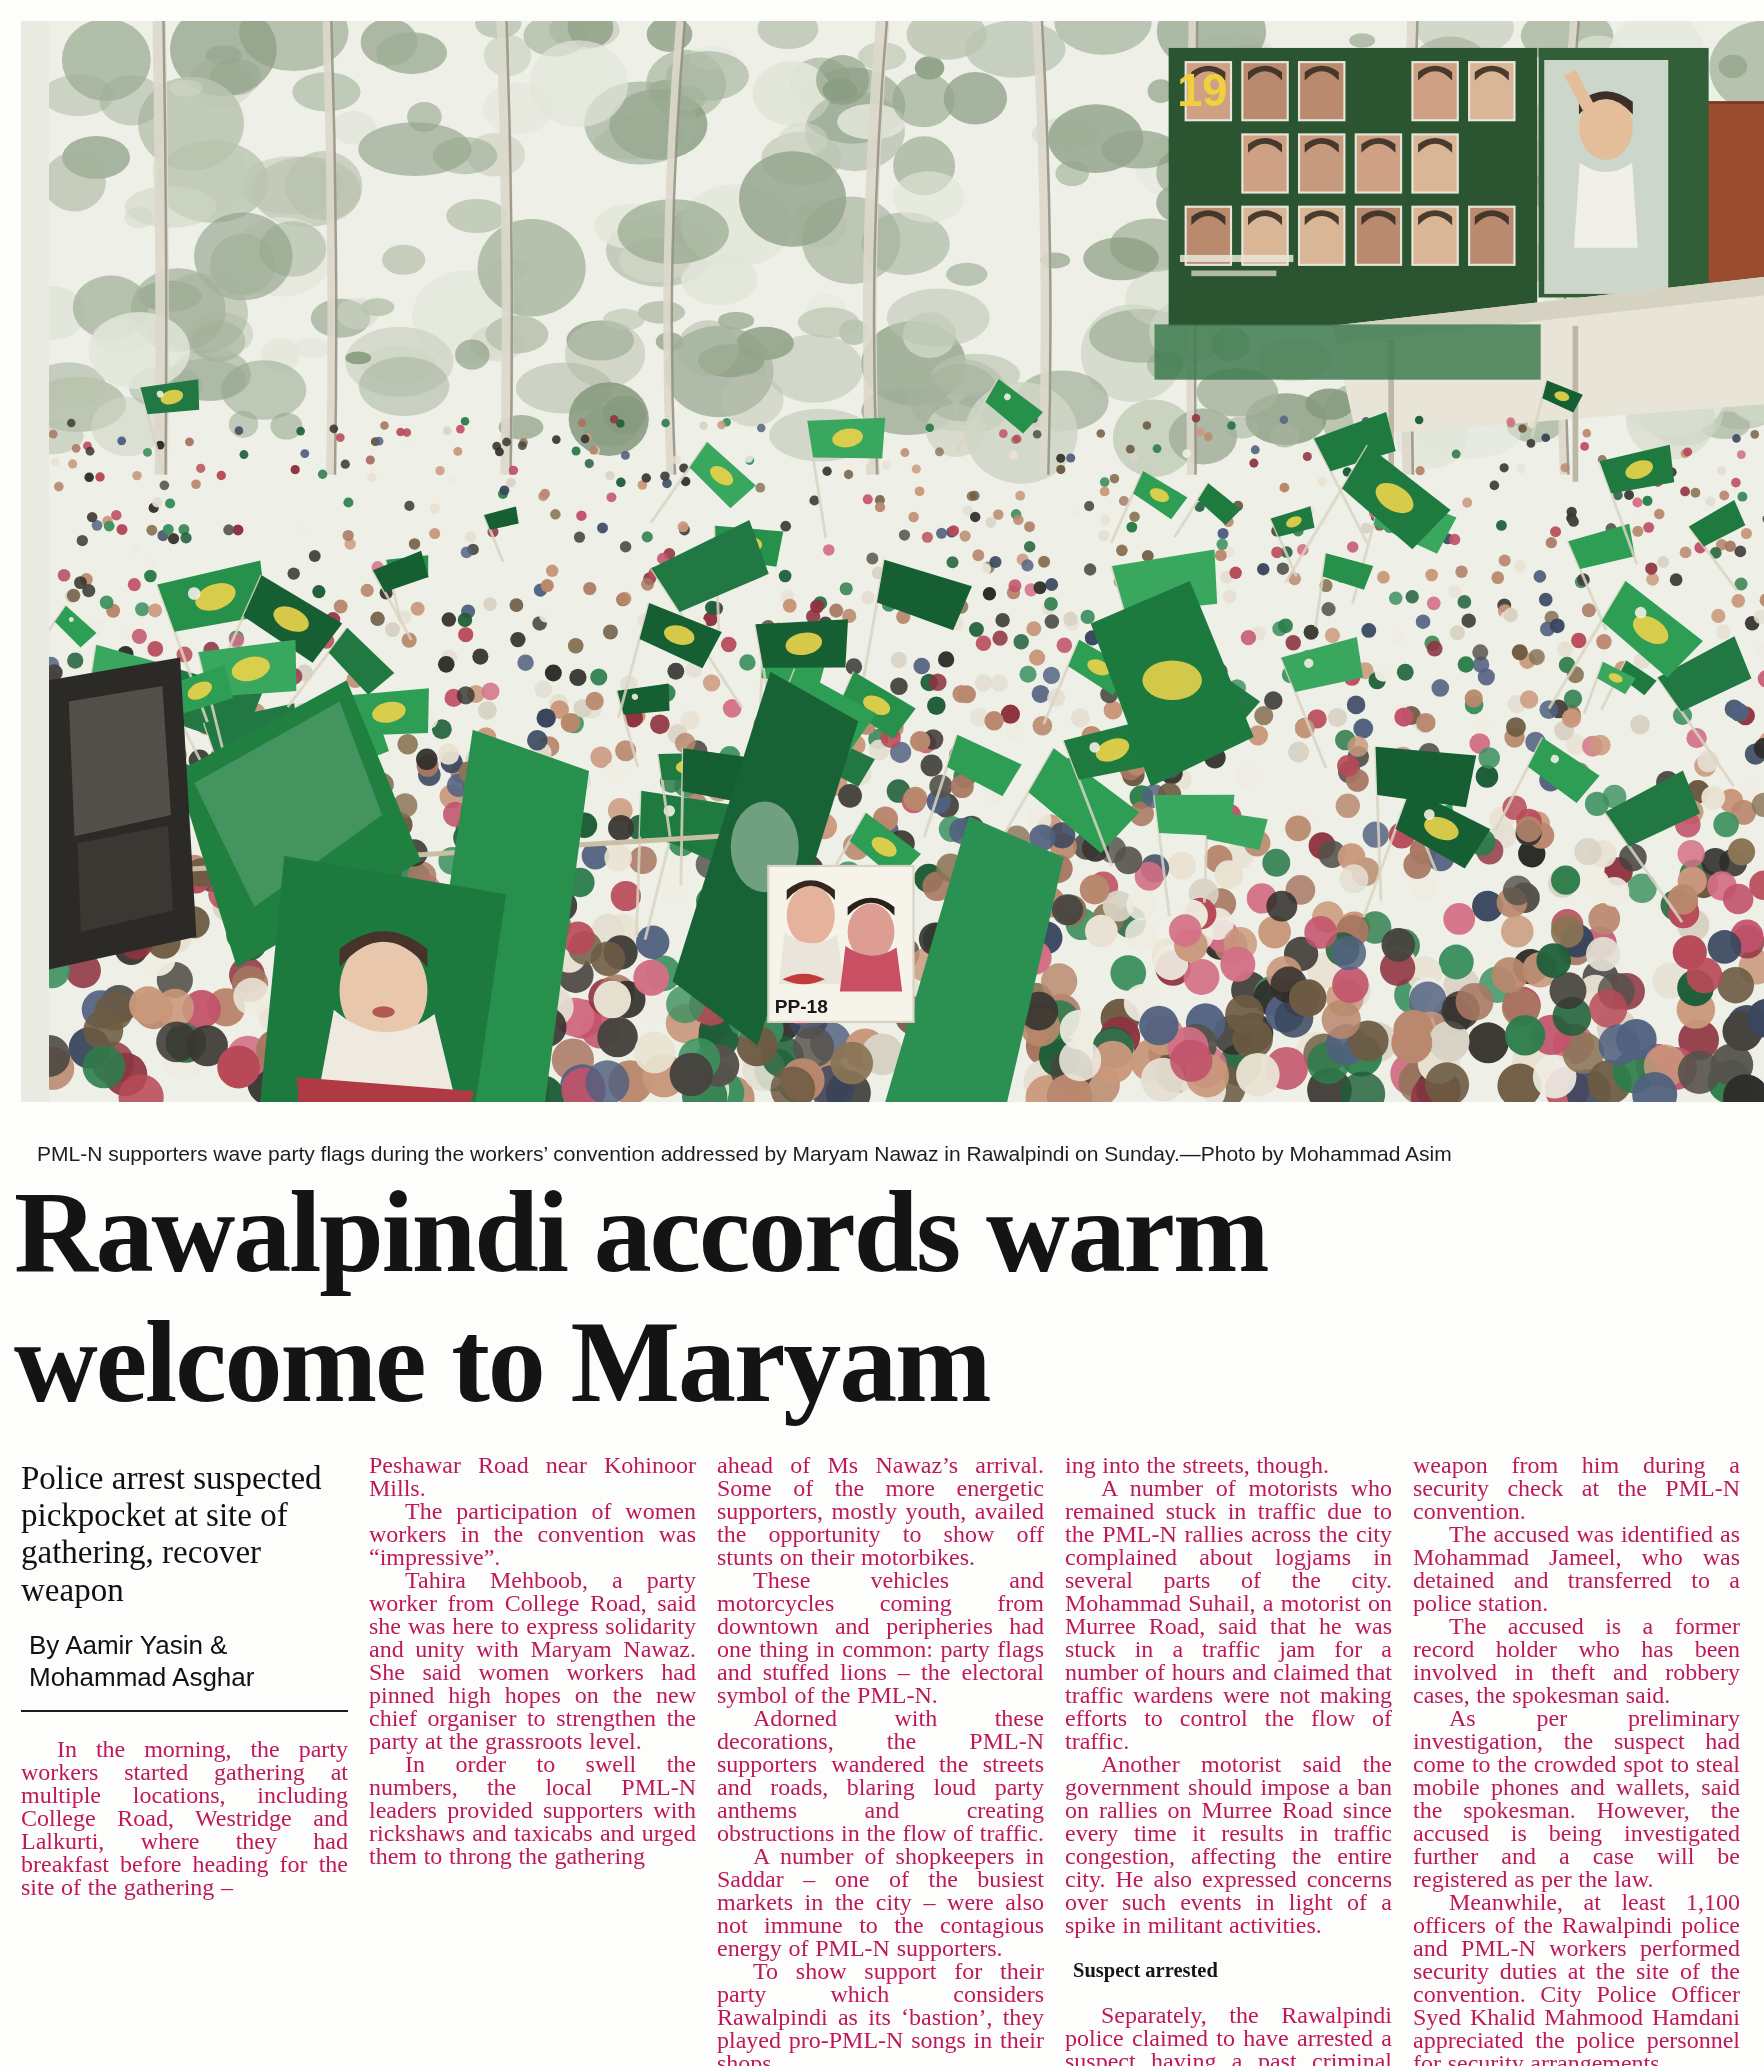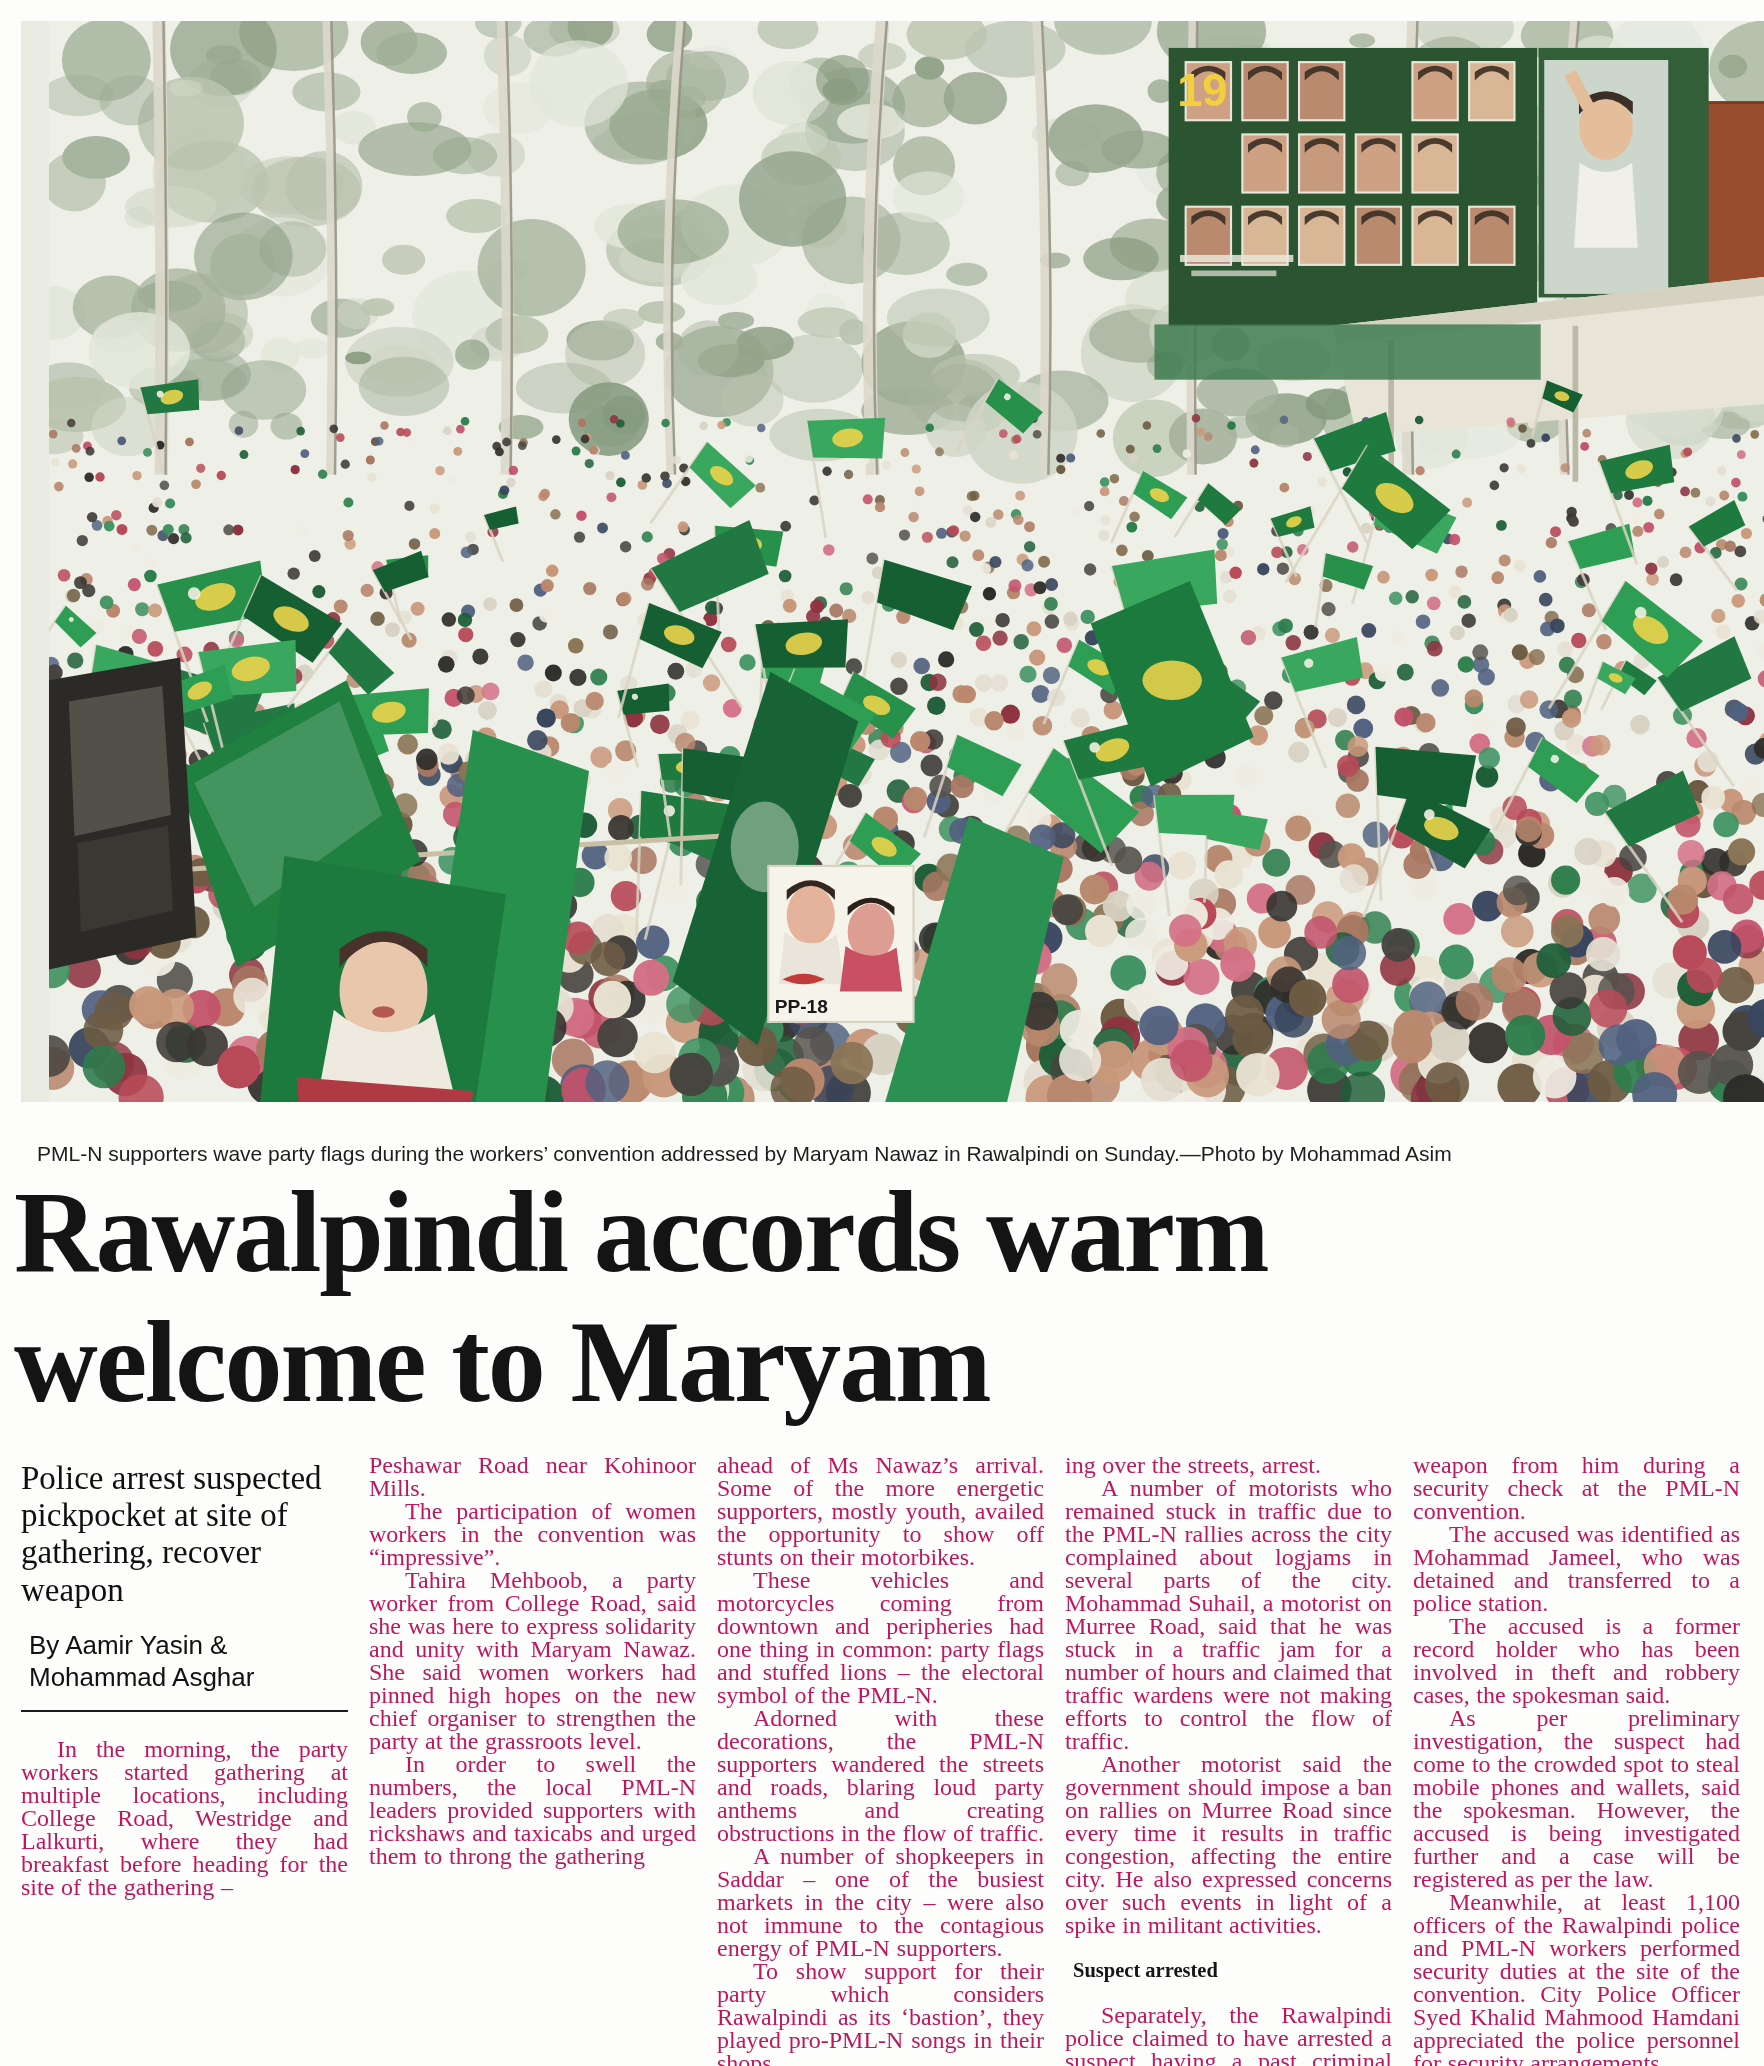--- a/index.html
+++ b/index.html
@@ -2221,21 +2221,21 @@
     <div class="col">
       <p class="para no-indent">ahead of Ms Nawaz’s arrival. Some of the more energetic supporters, mostly youth, availed the opportunity to show off stunts on their motorbikes.</p>
       <p class="para">These vehicles and motorcycles coming from downtown and peripheries had one thing in common: party flags and stuffed lions – the electoral symbol of the PML-N.</p>
       <p class="para">Adorned with these decorations, the PML-N supporters wandered the streets and roads, blaring loud party anthems and creating obstructions in the flow of traffic.</p>
       <p class="para">A number of shopkeepers in Saddar – one of the busiest markets in the city – were also not immune to the contagious energy of PML-N supporters.</p>
       <p class="para">To show support for their party which considers Rawalpindi as its ‘bastion’, they played pro-PML-N songs in their shops.</p>
       <p class="para">Not everyone was happy with PML-N and its supporters tak-</p>
     </div>
 
     <div class="col">
-      <p class="para no-indent">ing over the streets, arrest.</p>
+      <p class="para no-indent">ing into the streets, though.</p>
       <p class="para">A number of motorists who remained stuck in traffic due to the PML-N rallies across the city complained about logjams in several parts of the city. Mohammad Suhail, a motorist on Murree Road, said that he was stuck in a traffic jam for a number of hours and claimed that traffic wardens were not making efforts to control the flow of traffic.</p>
       <p class="para">Another motorist said the government should impose a ban on rallies on Murree Road since every time it results in traffic congestion, affecting the entire city. He also expressed concerns over such events in light of a spike in militant activities.</p>
       <h3 class="crosshead">Suspect arrested</h3>
       <p class="para">Separately, the Rawalpindi police claimed to have arrested a suspect having a past criminal record and recovered a</p>
     </div>
 
     <div class="col">
       <p class="para no-indent">weapon from him during a security check at the PML-N convention.</p>
       <p class="para">The accused was identified as Mohammad Jameel, who was detained and transferred to a police station.</p>
       <p class="para">The accused is a former record holder who has been involved in theft and robbery cases, the spokesman said.</p>

